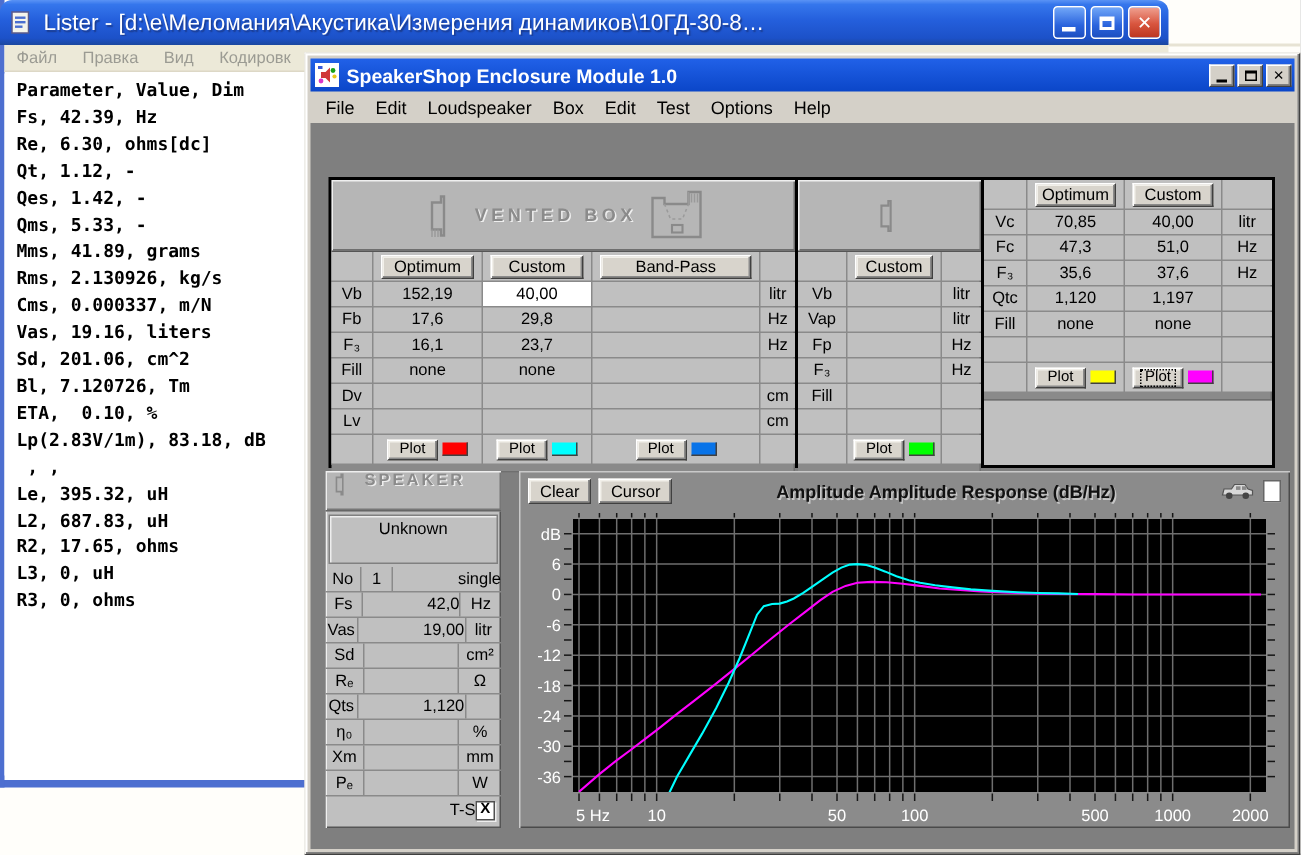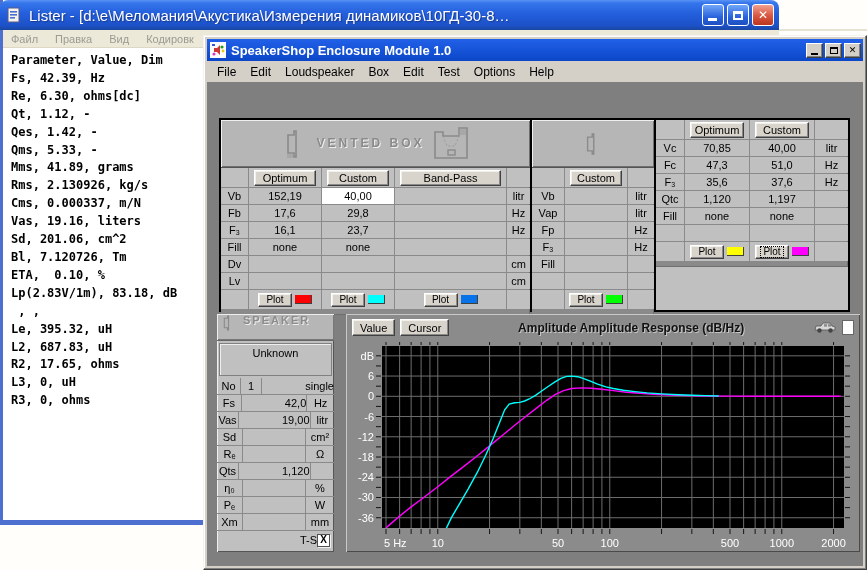--- a/index.html
+++ b/index.html
@@ -421,38 +421,38 @@
           <div class="sp-lbl">Qts</div>
           <div class="sp-val">1,120</div>
           <div class="sp-unit"></div>
         </div>
         <div class="sp-row">
           <div class="sp-lbl">η₀</div>
           <div class="sp-val"></div>
           <div class="sp-unit">%</div>
         </div>
         <div class="sp-row">
+          <div class="sp-lbl">Xm</div>
+          <div class="sp-val"></div>
+          <div class="sp-unit">mm</div>
+        </div>
+        <div class="sp-row">
           <div class="sp-lbl">Pₑ</div>
           <div class="sp-val"></div>
           <div class="sp-unit">W</div>
         </div>
-        <div class="sp-row">
-          <div class="sp-lbl">Xm</div>
-          <div class="sp-val"></div>
-          <div class="sp-unit">mm</div>
-        </div>
         <div id="ts-row">
           <span>T-S</span>
           <span id="ts-box">X</span>
         </div>
       </div>
 
       <div id="graph">
         <div id="graph-header">
-          <div class="btn gbtn">Value</div>
+          <div class="btn gbtn">Clear</div>
           <div class="btn gbtn">Cursor</div>
           <div id="graph-title">Amplitude Amplitude Response (dB/Hz)</div>
           <svg width="24" height="13" viewBox="0 0 24 13">
             <path d="M2 9 L3 5 L8 5 L10 2 L17 2 L19 5 L22 6 L22 9 Z" fill="#d8d8d8" stroke="#555" stroke-width="0.8"></path>
             <rect x="11" y="3.2" width="3" height="2.4" fill="#8a8a8a"></rect>
             <rect x="15" y="3.2" width="3" height="2.4" fill="#8a8a8a"></rect>
             <circle cx="6.5" cy="9.5" r="2.2" fill="#444"></circle>
             <circle cx="17.5" cy="9.5" r="2.2" fill="#444"></circle>
           </svg>
           <div id="white-square"></div>

